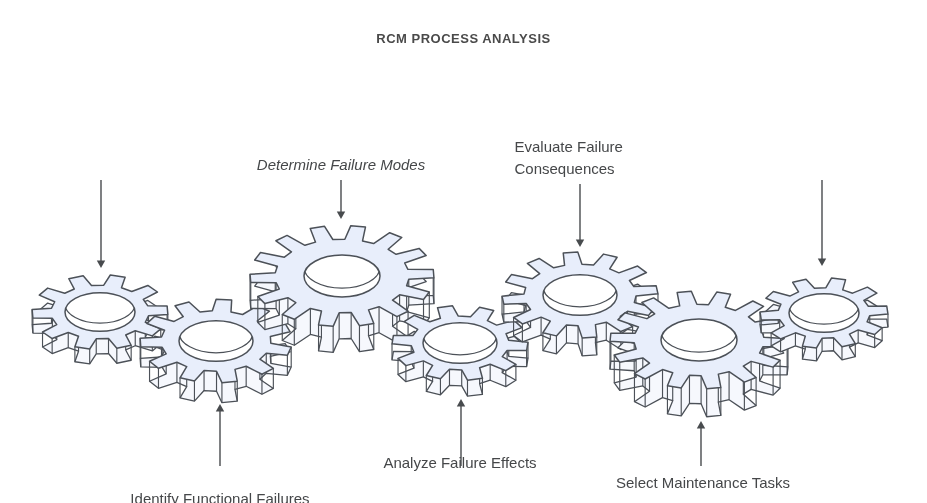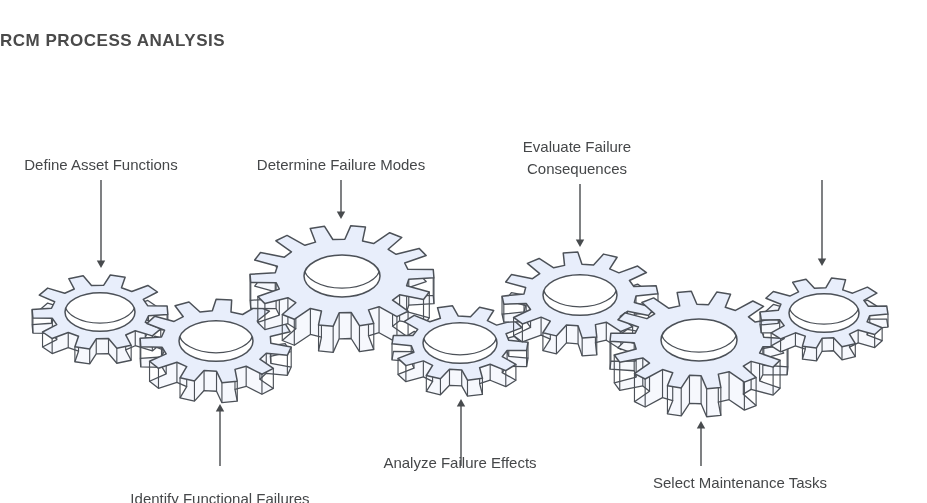--- a/index.html
+++ b/index.html
@@ -9,37 +9,37 @@
     height: 503px;
     background: var(--background, #ffffff);
     font-family: "Liberation Sans", sans-serif;
     overflow: hidden;
   }
   .title {
     position: absolute;
     top: 31px;
     left: 0;
     width: 100%;
-    text-align: left;
-    font-size: 17px;
+    text-align: center;
+    font-size: 13px;
     font-weight: 700;
     letter-spacing: 0.5px;
     color: var(--title, #4a4a4a);
   }
   .gears-svg {
     position: absolute;
     top: 0;
     left: 0;
   }
   .step-label {
     position: absolute;
     transform: translateX(-50%);
     font-size: 15px;
     line-height: 1.45;
-    text-align: center;
+    text-align: left;
     color: var(--text, #454749);
   }
 </style>
 </head>
 <body>
 
 <div class="canvas">
   <div class="title">RCM PROCESS ANALYSIS</div>
 
   <svg id="gears-svg" class="gears-svg" width="927" height="503" viewBox="0 0 927 503">
@@ -309,19 +309,18 @@
       <g>
         <line x1="461" y1="466" x2="461" y2="405" stroke="#484b4e" stroke-width="1.4"></line>
         <polygon points="456.8,406.5 465.2,406.5 461,399" fill="#484b4e"></polygon>
       </g>
       <g>
         <line x1="701" y1="466" x2="701" y2="427" stroke="#484b4e" stroke-width="1.4"></line>
         <polygon points="696.8,428.5 705.2,428.5 701,421" fill="#484b4e"></polygon>
       </g>
     </svg>
 
-  <div class="step-label" id="label-0" style="left: 101px; top: 154px; white-space: nowrap;">Define Asset Functions</div>
-  <div class="step-label" id="label-1" style="left: 341px; top: 154px; white-space: nowrap;">Determine Failure Modes</div>
+  <div class="step-label" id="label-1" style="left: 341px; top: 154px; white-space: nowrap; font-style: italic;">Determine Failure Modes</div>
   <div class="step-label" id="label-2" style="left: 577px; top: 136px; width: 125px;">Evaluate Failure Consequences</div>
   <div class="step-label" id="label-4" style="left: 220px; top: 488px; white-space: nowrap;">Identify Functional Failures</div>
   <div class="step-label" id="label-5" style="left: 460px; top: 452px; white-space: nowrap;">Analyze Failure Effects</div>
-  <div class="step-label" id="label-6" style="left: 703px; top: 472px; white-space: nowrap; margin-left: 37px;">Select Maintenance Tasks</div>
+  <div class="step-label" id="label-6" style="left: 703px; top: 472px; white-space: nowrap;">Select Maintenance Tasks</div>
 </div>
 
 </body></html>

